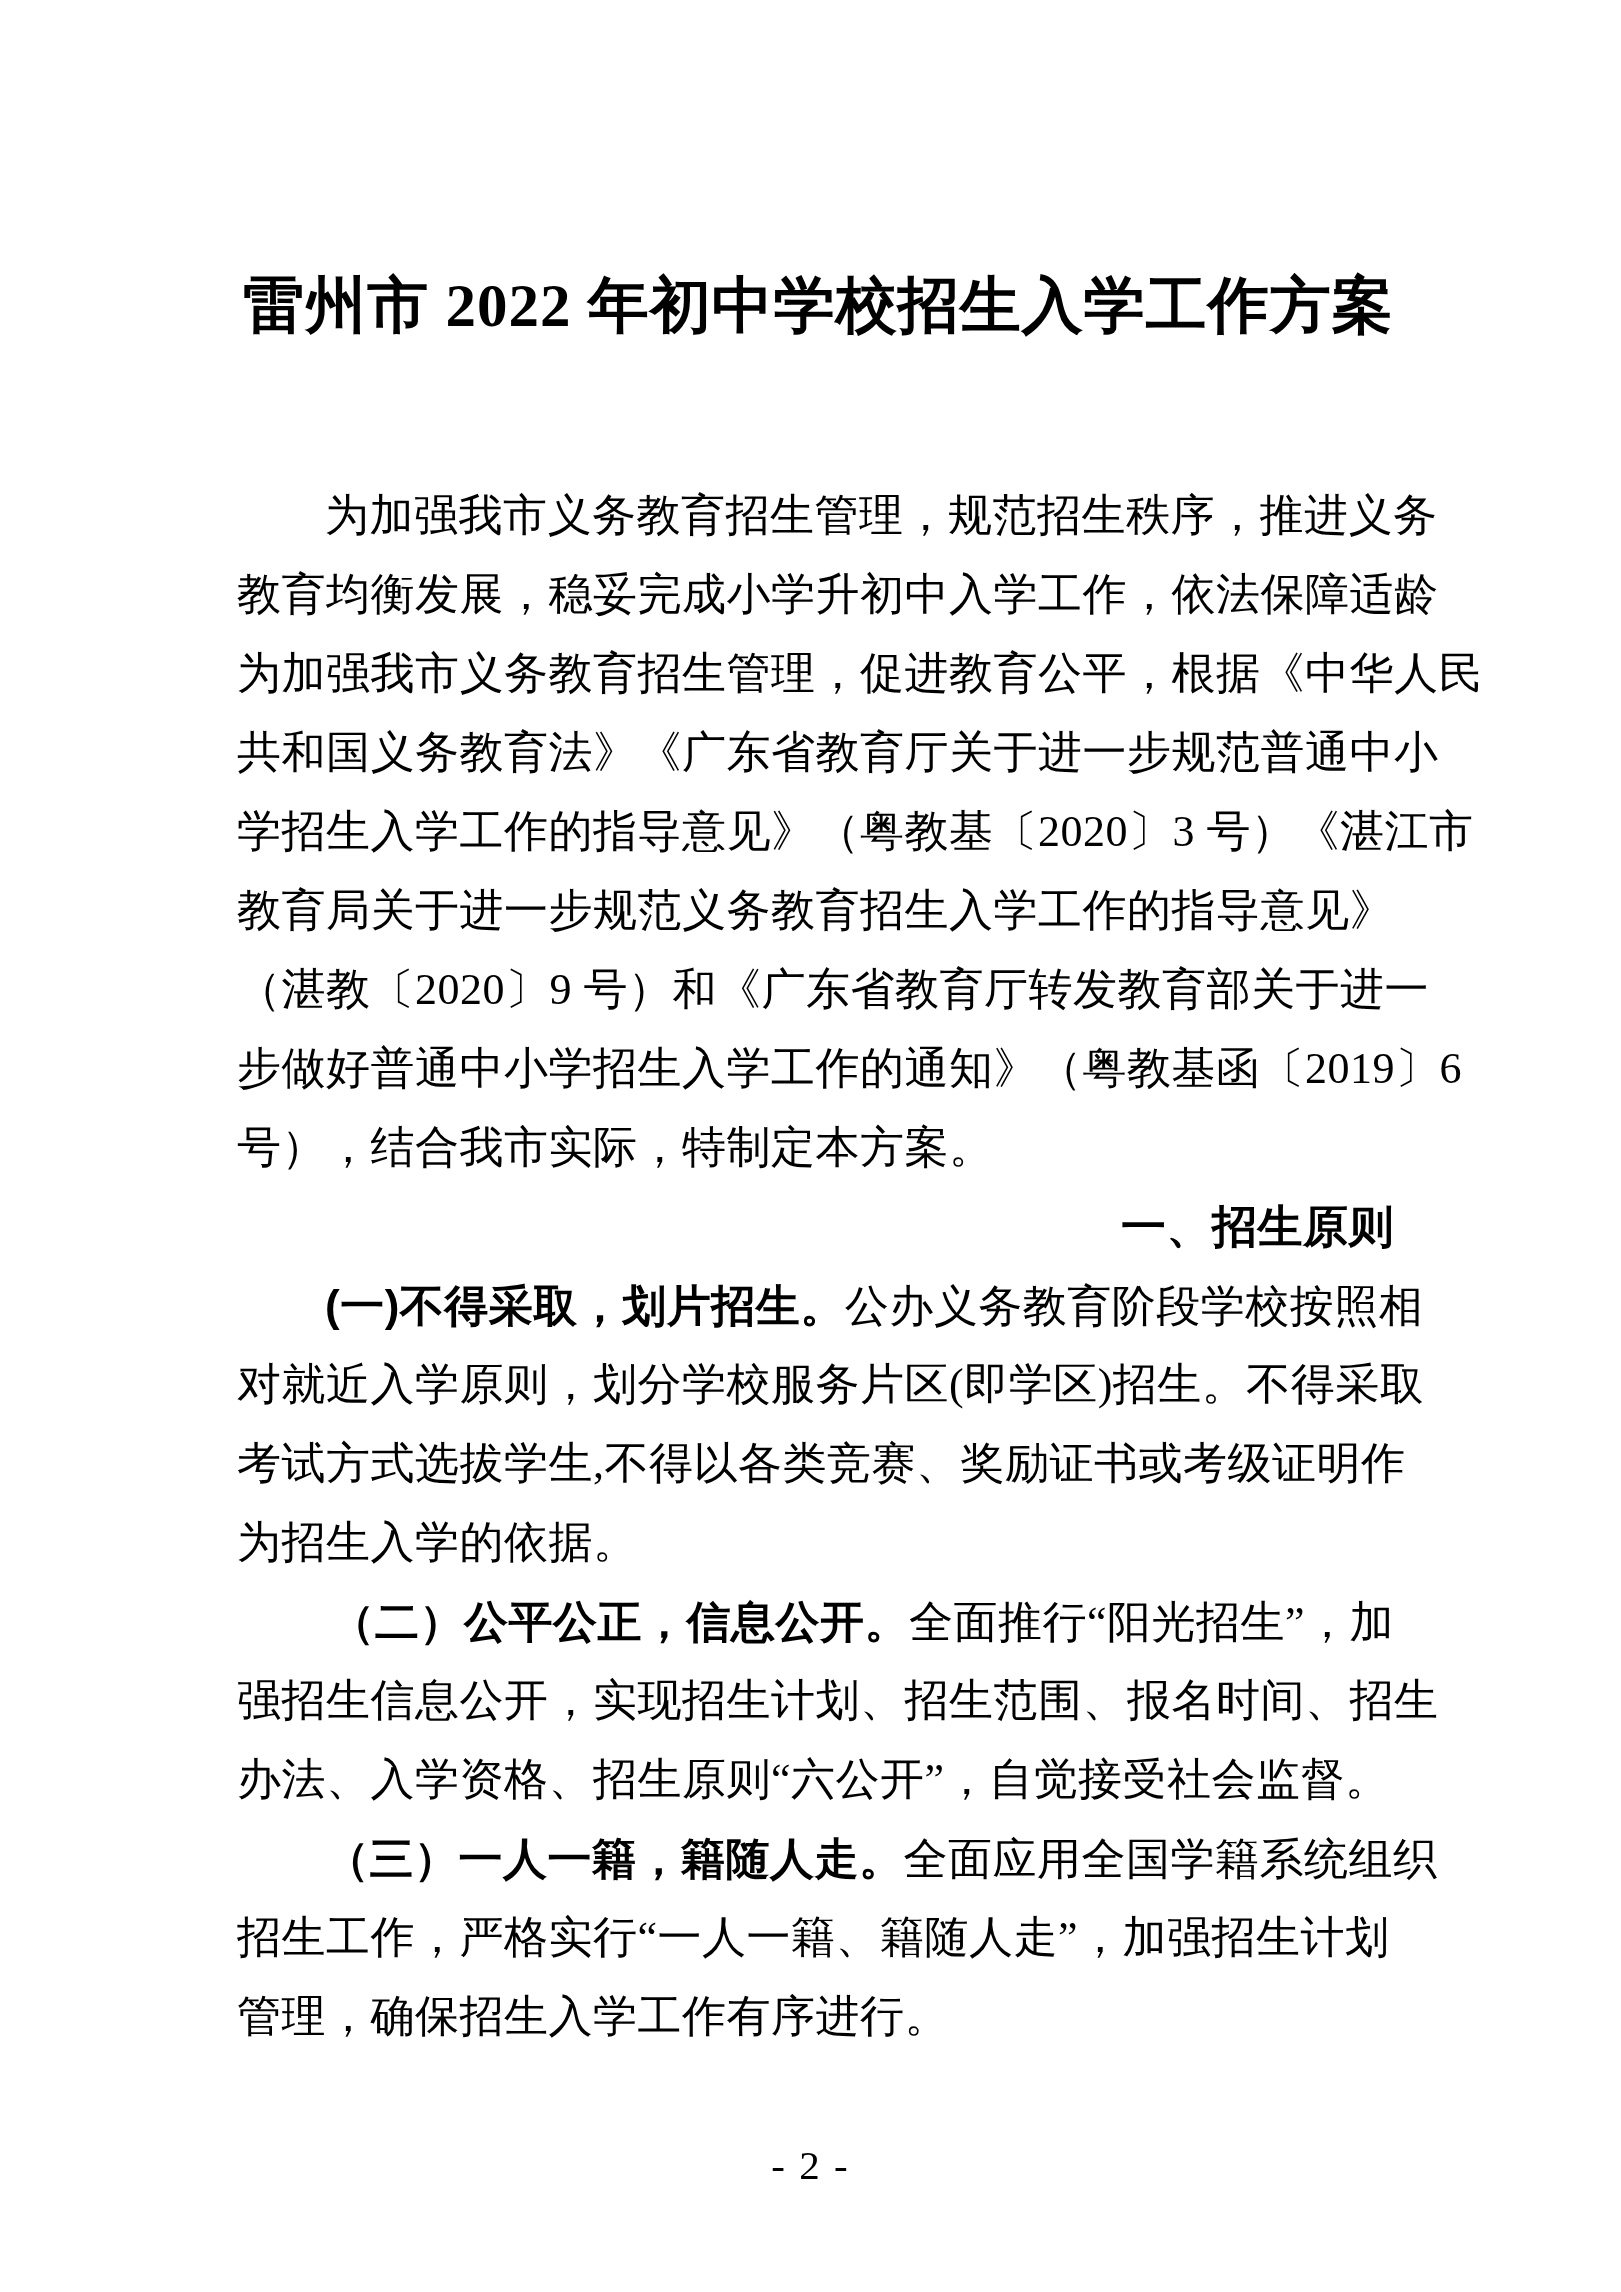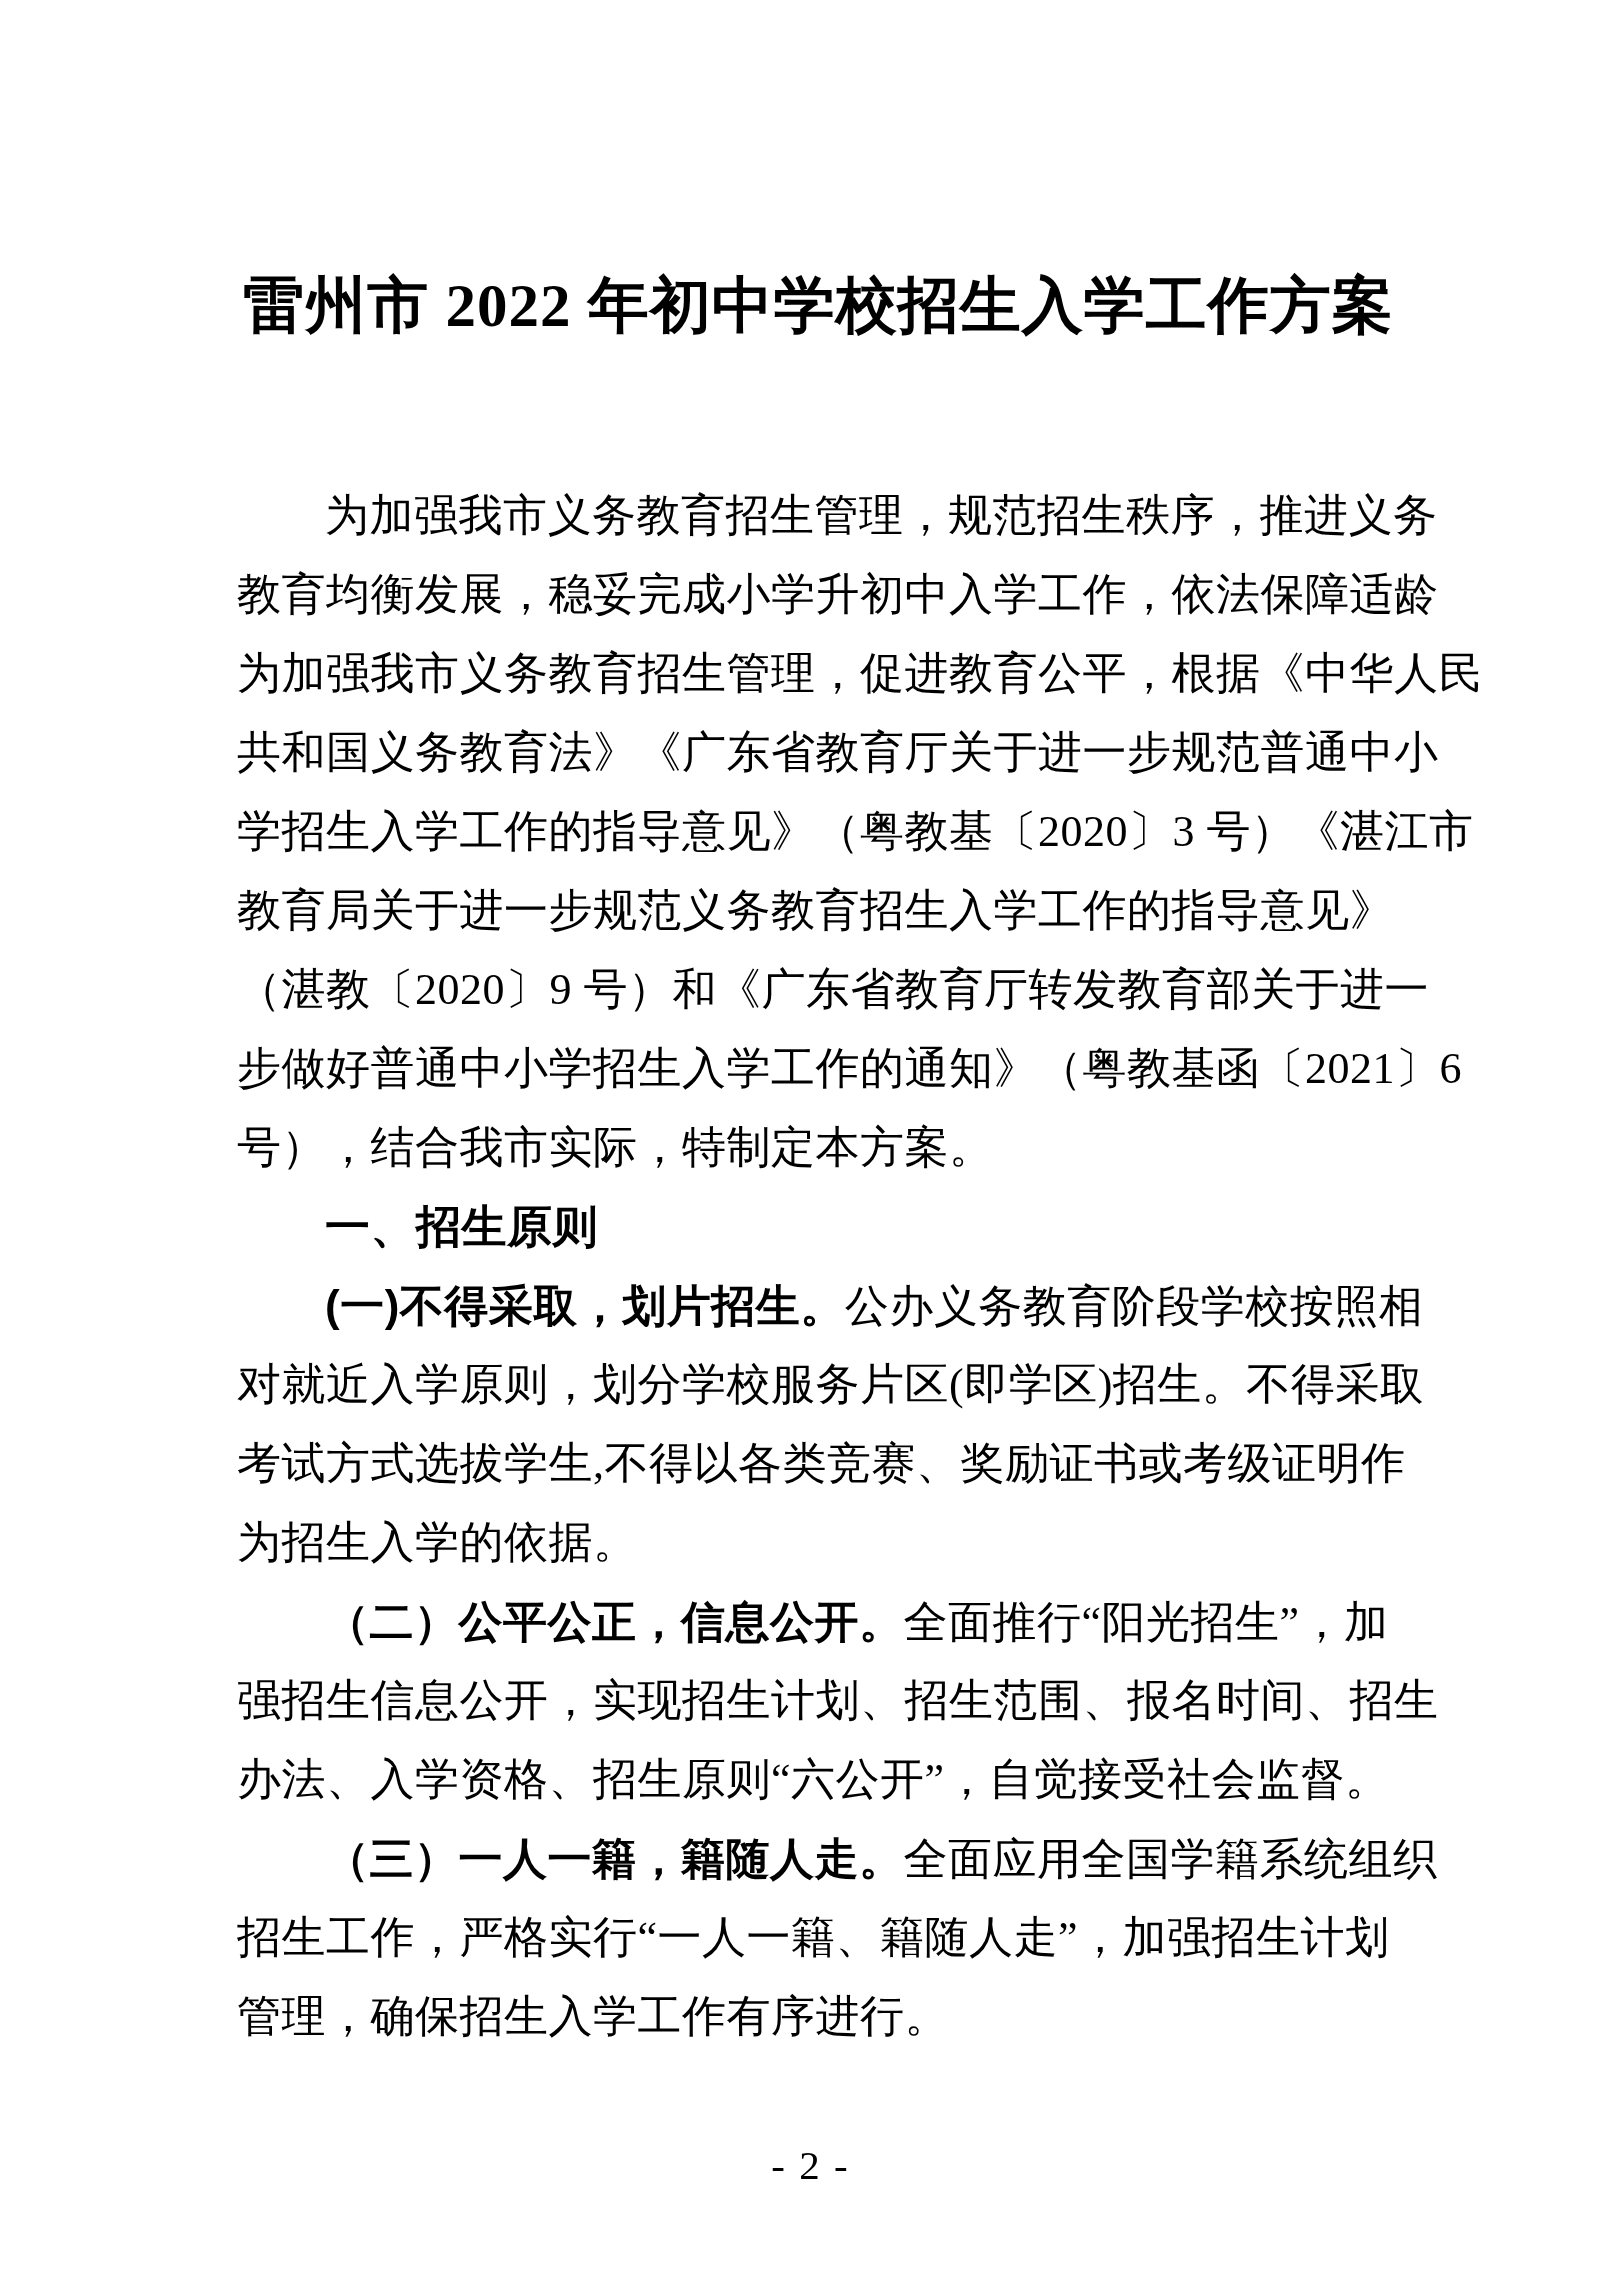--- a/index.html
+++ b/index.html
@@ -36,20 +36,21 @@
     font-size: 44px;
     line-height: 79px;
     letter-spacing: 0.5px;
   }
   .line {
     height: 79px;
     white-space: nowrap;
   }
   .indent {
     text-indent: 88px;
+    text-align: right;
   }
   .heading {
     font-weight: bold;
     font-size: 45px;
     font-family: "Liberation Sans", sans-serif;
   }
   .seg.bold {
     font-weight: bold;
     font-family: "Liberation Sans", sans-serif;
   }
@@ -71,21 +72,21 @@
 
   <div class="content">
     <div class="para">
         <div class="line indent"><span class="seg">为加强我市义务教育招生管理，规范招生秩序，推进义务</span></div>
         <div class="line"><span class="seg">教育均衡发展，稳妥完成小学升初中入学工作，依法保障适龄</span></div>
         <div class="line"><span class="seg">为加强我市义务教育招生管理，促进教育公平，根据《中华人民</span></div>
         <div class="line"><span class="seg">共和国义务教育法》《广东省教育厅关于进一步规范普通中小</span></div>
         <div class="line"><span class="seg">学招生入学工作的指导意见》（粤教基〔2020〕3 号）《湛江市</span></div>
         <div class="line"><span class="seg">教育局关于进一步规范义务教育招生入学工作的指导意见》</span></div>
         <div class="line"><span class="seg">（湛教〔2020〕9 号）和《广东省教育厅转发教育部关于进一</span></div>
-        <div class="line"><span class="seg">步做好普通中小学招生入学工作的通知》（粤教基函〔2021〕6</span></div>
+        <div class="line"><span class="seg">步做好普通中小学招生入学工作的通知》（粤教基函〔2019〕6</span></div>
         <div class="line"><span class="seg">号），结合我市实际，特制定本方案。</span></div>
       </div>
     <div class="line heading indent">一、招生原则</div>
     <div class="para">
         <div class="line indent"><span class="seg bold">(一)不得采取，划片招生。</span><span class="seg">公办义务教育阶段学校按照相</span></div>
         <div class="line"><span class="seg">对就近入学原则，划分学校服务片区(即学区)招生。不得采取</span></div>
         <div class="line"><span class="seg">考试方式选拔学生,不得以各类竞赛、奖励证书或考级证明作</span></div>
         <div class="line"><span class="seg">为招生入学的依据。</span></div>
       </div>
     <div class="para">

